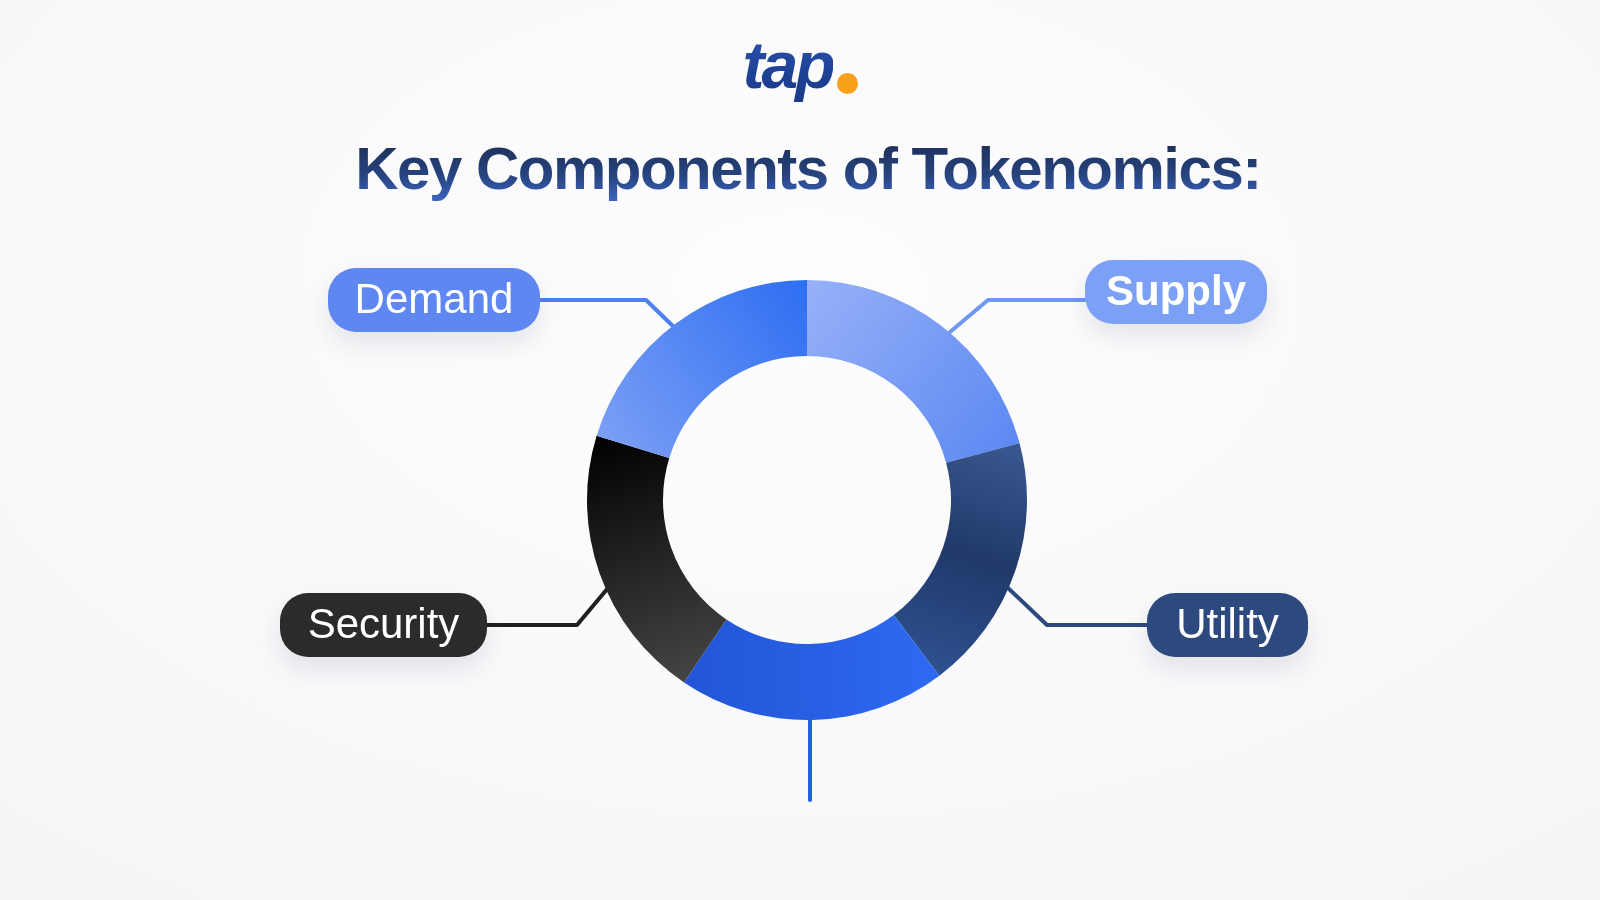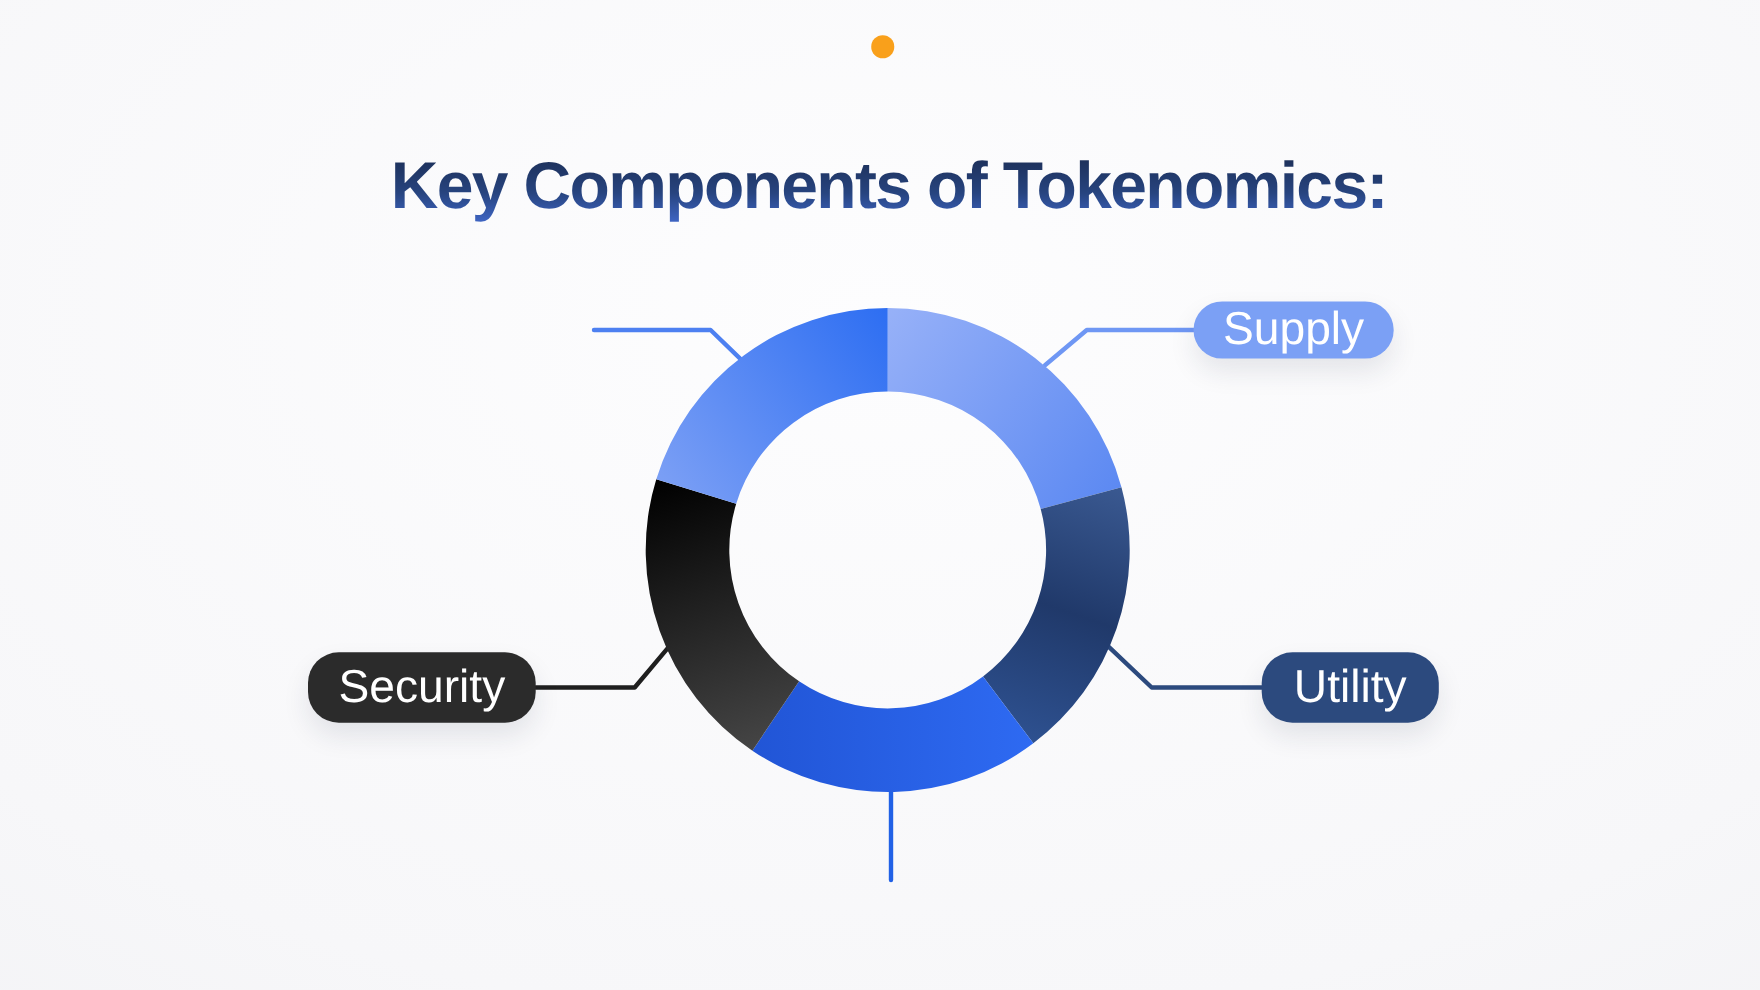--- a/index.html
+++ b/index.html
@@ -49,31 +49,32 @@
   .connector { fill:none; stroke-width:4; stroke-linejoin:round; stroke-linecap:round; }
 
   .callout {
     position:absolute; display:flex; align-items:center; justify-content:center;
     border-radius:28px; color:#ffffff;
     font-size:42px; font-weight:500; line-height:1;
     box-shadow:0 12px 24px rgba(25,35,70,.10);
   }
   .callout span { transform:translateY(-1px); }
   #callout-demand       { left:328px;  top:268px; width:212px; height:64px; }
-  #callout-supply       { left:1085px; top:274px; width:182px; height:52px; }
+  #callout-supply       { left:1085px; top:260px; width:182px; height:64px;font-weight:bold; }
   #callout-security     { left:280px;  top:593px; width:207px; height:64px; }
   #callout-utility      { left:1147px; top:593px; width:161px; height:64px; }
   #callout-distribution { left:675px;  top:800px; width:270px; height:62px; }
 </style>
 </head>
 <body>
 
 <div class="canvas">
 
   <div class="logo">
+    <span class="logo-text">tap</span>
       <span class="logo-dot" id="logo-dot" style="background: rgb(249, 160, 27);">.</span>
   </div>
 
   <h1 class="title">Key Components of Tokenomics:</h1>
 
   <svg class="diagram-svg" id="diagram-svg" viewBox="0 0 1600 900">
     <defs id="grads">
         <linearGradient id="grad-supply" gradientUnits="userSpaceOnUse" x1="807" y1="280" x2="1019.5036817835951" y2="443.05981007744543">
           <stop offset="0" stop-color="#97b1f8"></stop>
           <stop offset="1" stop-color="#5c89f2"></stop>
@@ -105,20 +106,23 @@
     </g>
     <g id="segments">
         <path d="M 807 280 A 220 220 0 0 1 1019.5036817835951 443.05981007744543 L 946.0933189856258 462.730057505237 A 144 144 0 0 0 807 356 Z" fill="url(#grad-supply)"></path>
         <path d="M 1019.5036817835951 443.05981007744543 A 220 220 0 0 1 939.3993050934506 675.6998122104044 L 893.661363333895 615.0035134468102 A 144 144 0 0 0 946.0933189856258 462.730057505237 Z" fill="url(#grad-utility)"></path>
         <path d="M 939.3993050934506 675.6998122104044 A 220 220 0 0 1 683.9775612364357 682.3882659621092 L 726.4762219002125 619.381410447926 A 144 144 0 0 0 893.661363333895 615.0035134468102 Z" fill="url(#grad-distribution)"></path>
         <path d="M 683.9775612364357 682.3882659621092 A 220 220 0 0 1 596.6129536881322 435.6782249609979 L 669.2921151413229 457.8984745199259 A 144 144 0 0 0 726.4762219002125 619.381410447926 Z" fill="url(#grad-security)"></path>
         <path d="M 596.6129536881322 435.6782249609979 A 220 220 0 0 1 807 280 L 807 356 A 144 144 0 0 0 669.2921151413229 457.8984745199259 Z" fill="url(#grad-demand)"></path>
       </g>
   </svg>
 
+  <div class="callout" id="callout-demand" style="background: rgb(95, 135, 242);">
+    <span>Demand</span>
+  </div>
   <div class="callout" id="callout-supply" style="background: rgb(123, 160, 245);">
     <span>Supply</span>
   </div>
   <div class="callout" id="callout-security" style="background: rgb(43, 43, 43);">
     <span>Security</span>
   </div>
   <div class="callout" id="callout-utility" style="background: rgb(44, 74, 126);">
     <span>Utility</span>
   </div>
 

